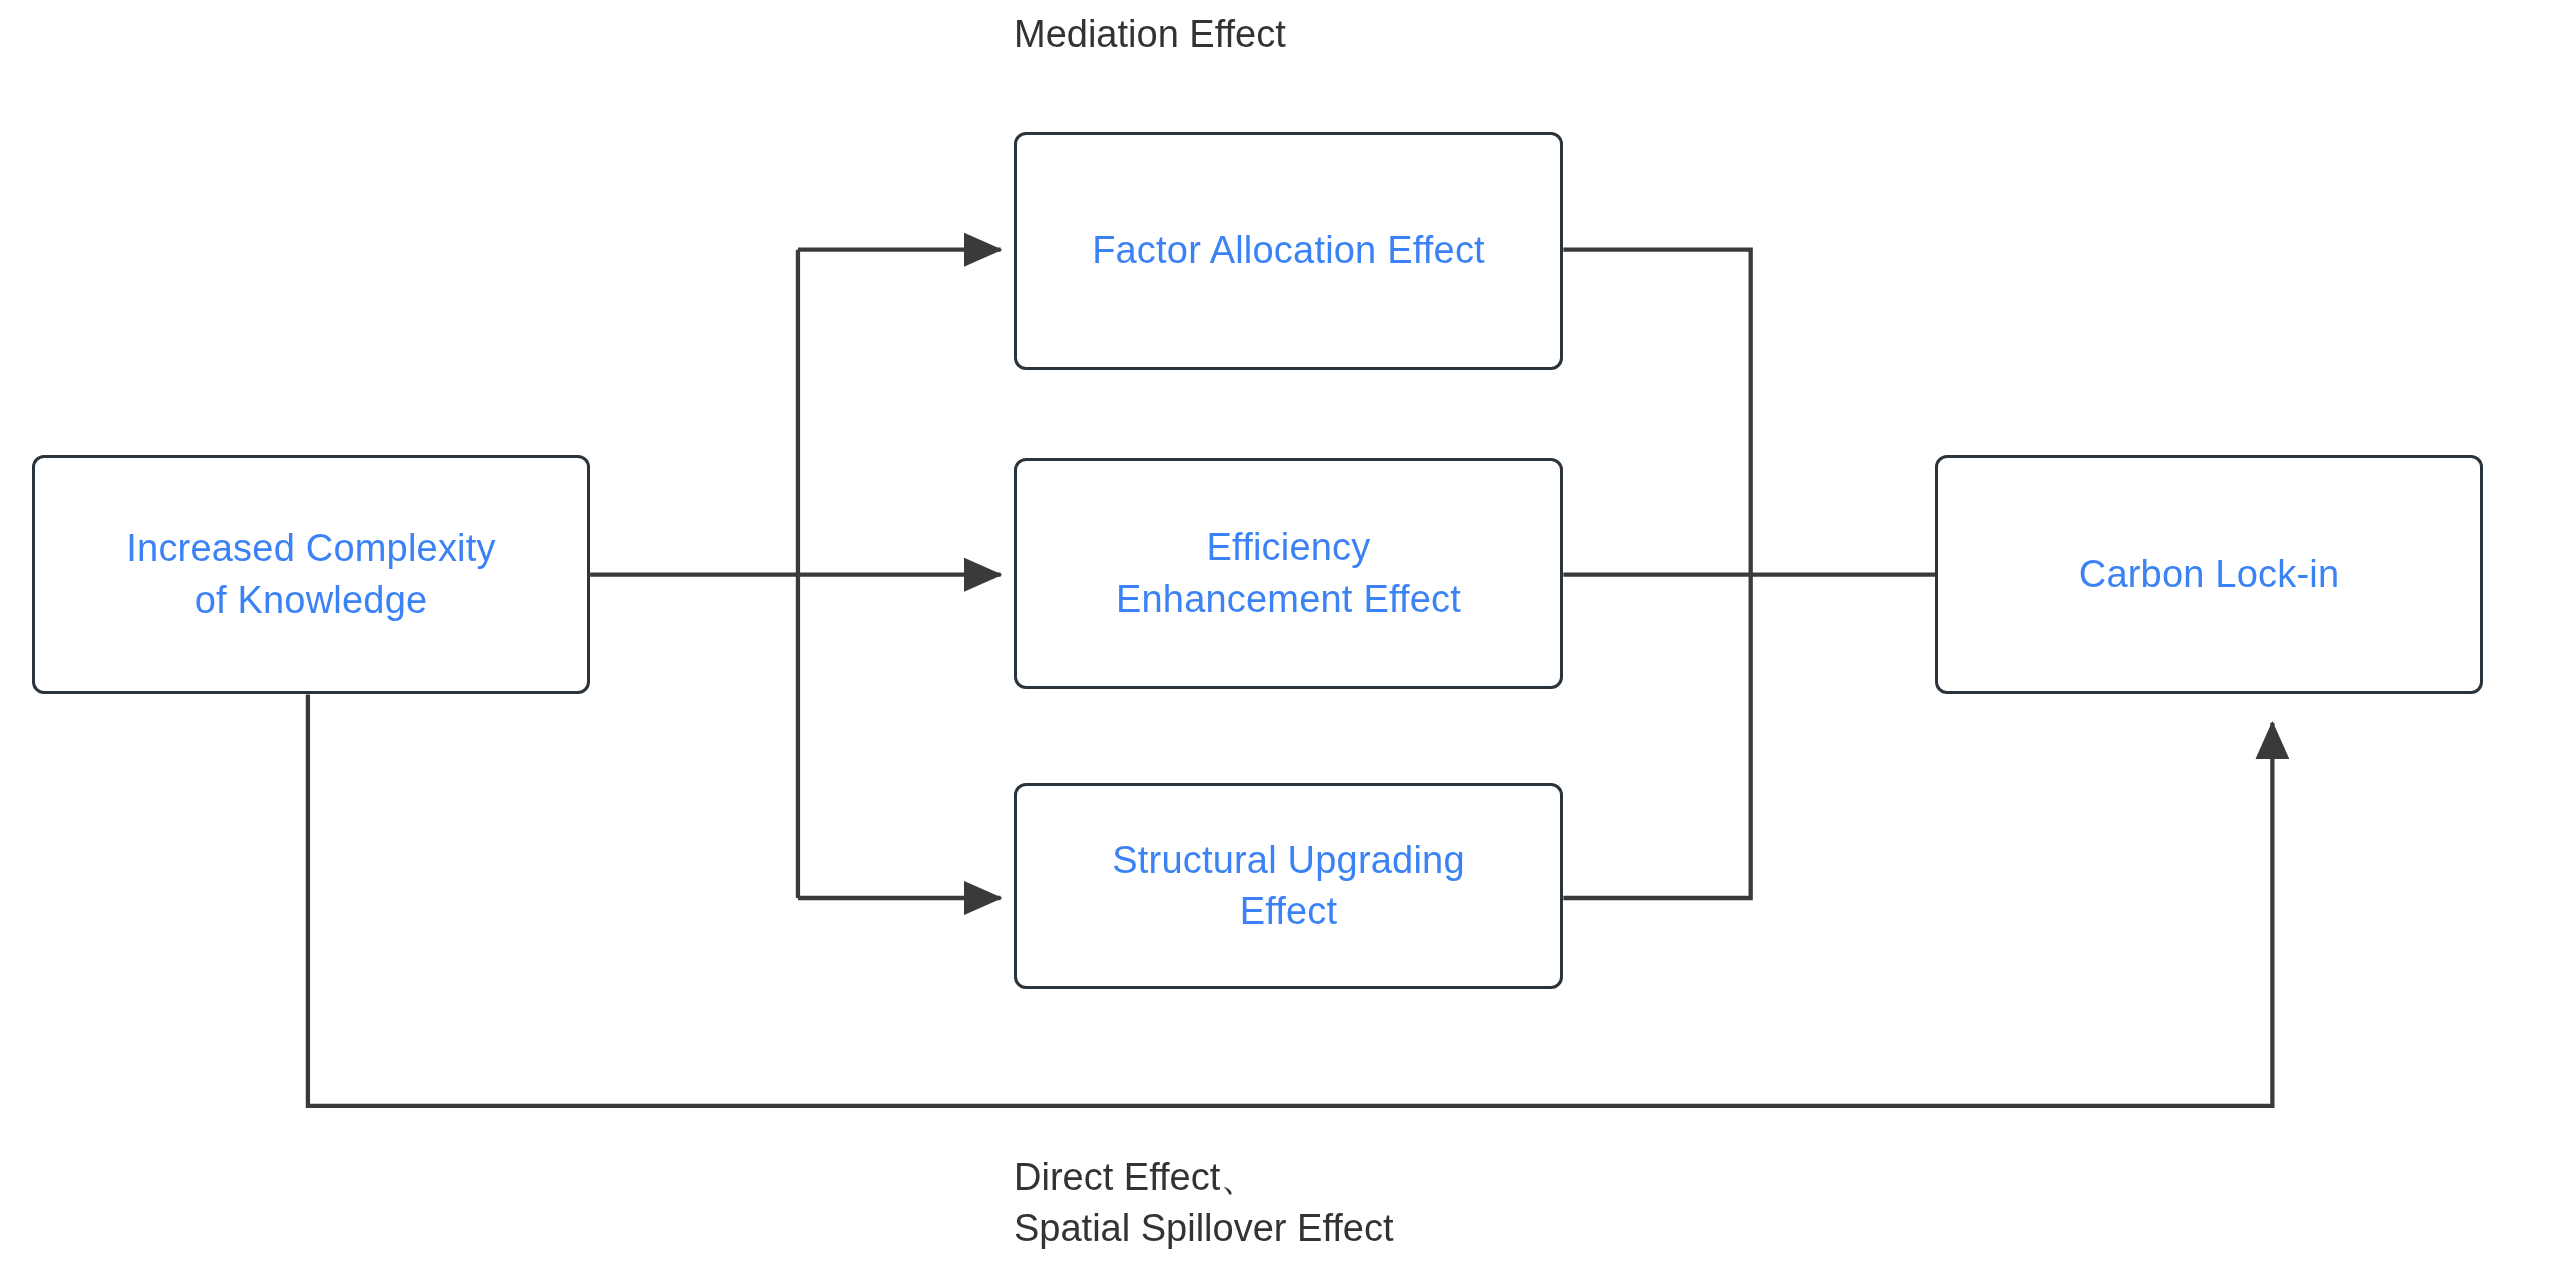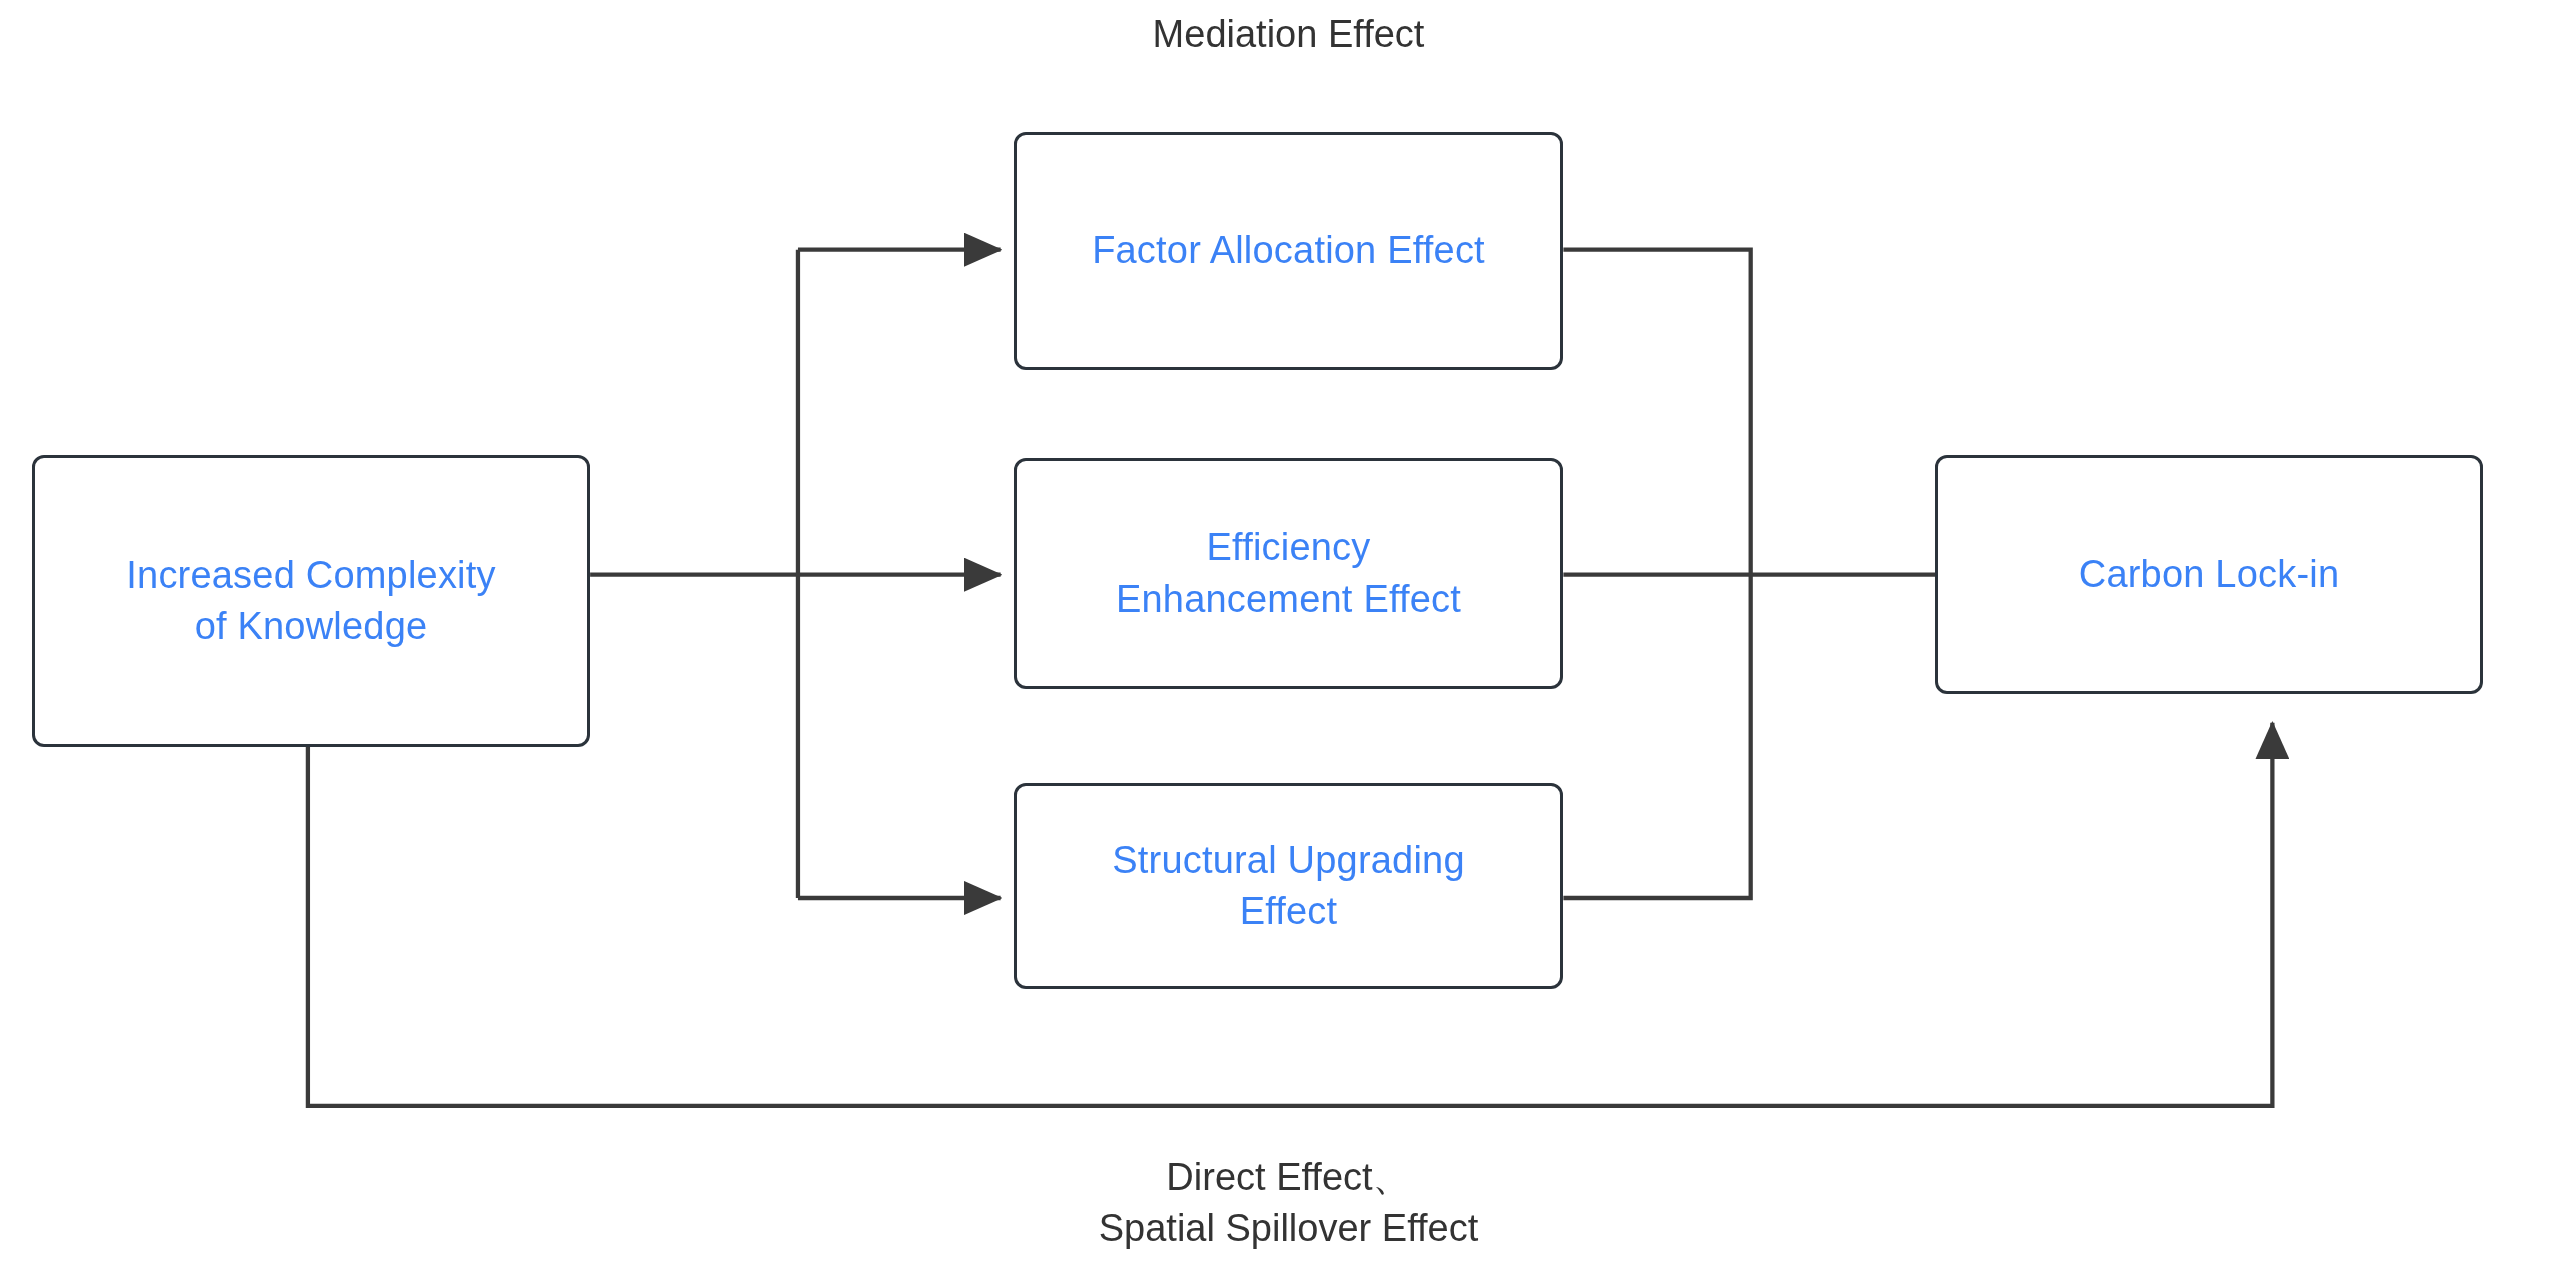--- a/index.html
+++ b/index.html
@@ -41,24 +41,24 @@
     line-height: 1.35;
     letter-spacing: 0.2px;
     white-space: pre-line;
     padding: 5.1px 22px;
   }
   .caption {
     position: absolute;
     color: #333333;
     font-size: 38px;
     line-height: 1.35;
-    text-align: center;
+    text-align: left;
     white-space: pre-line;
   }
-  #node-source   { left: 32px;   top: 455px;  width: 558px; height: 292px; }
+  #node-source   { left: 32px;   top: 455px;  width: 558px; height: 239px; }
   #node-factor   { left: 1014px; top: 132px;  width: 549px; height: 238px; }
   #node-efficiency { left: 1014px; top: 458px; width: 549px; height: 231px; }
   #node-structural { left: 1014px; top: 783px; width: 549px; height: 206px; }
   #node-target   { left: 1935px; top: 455px;  width: 548px; height: 239px; }
 
   #caption-mediation { left: 1014px; top: 8.6px; width: 549px; }
   #caption-direct    { left: 1014px; top: 1152px; width: 549px; }
 </style>
 </head>
 <body>

